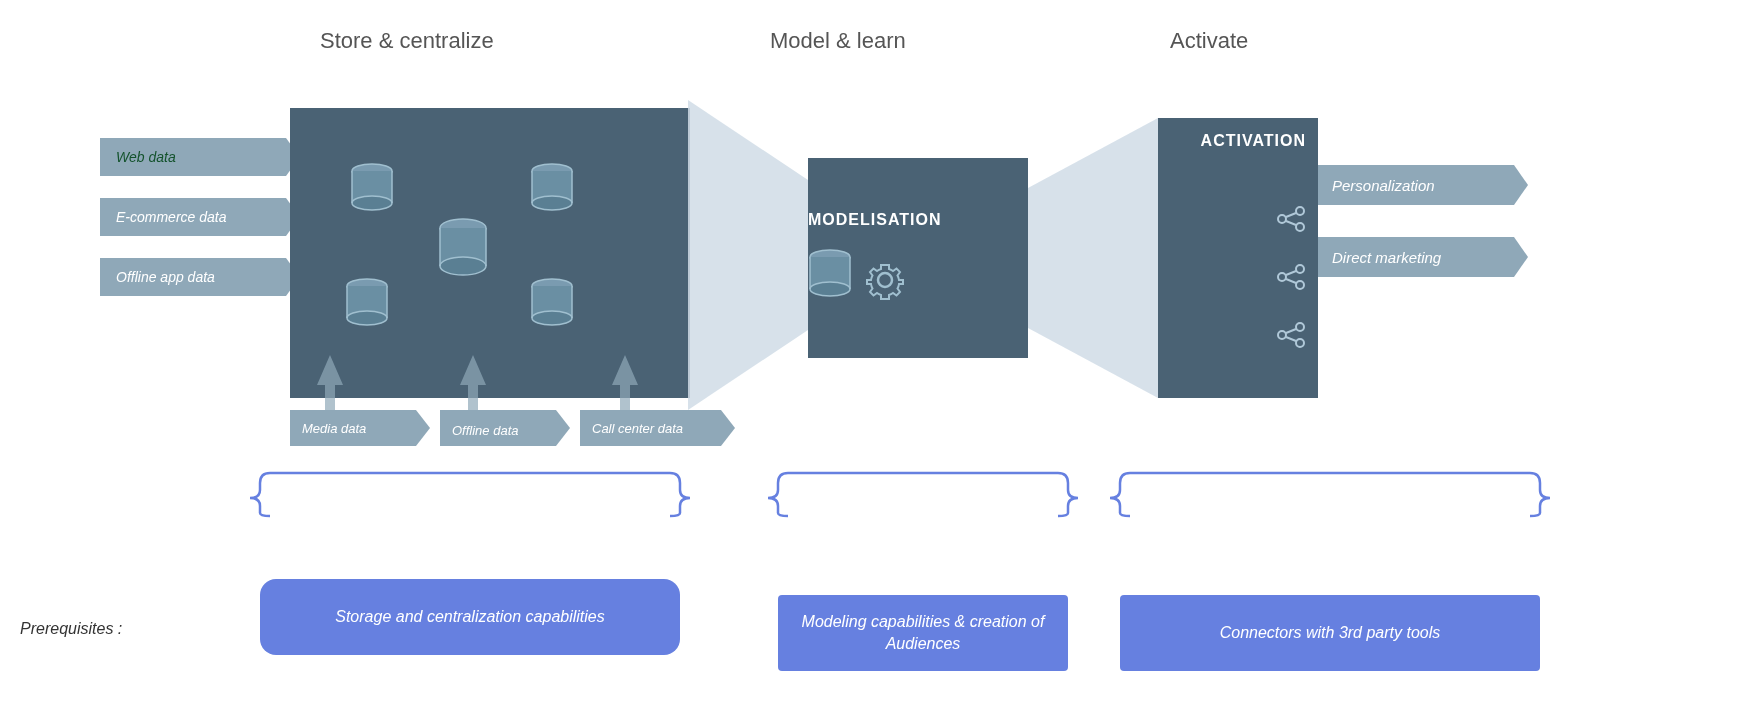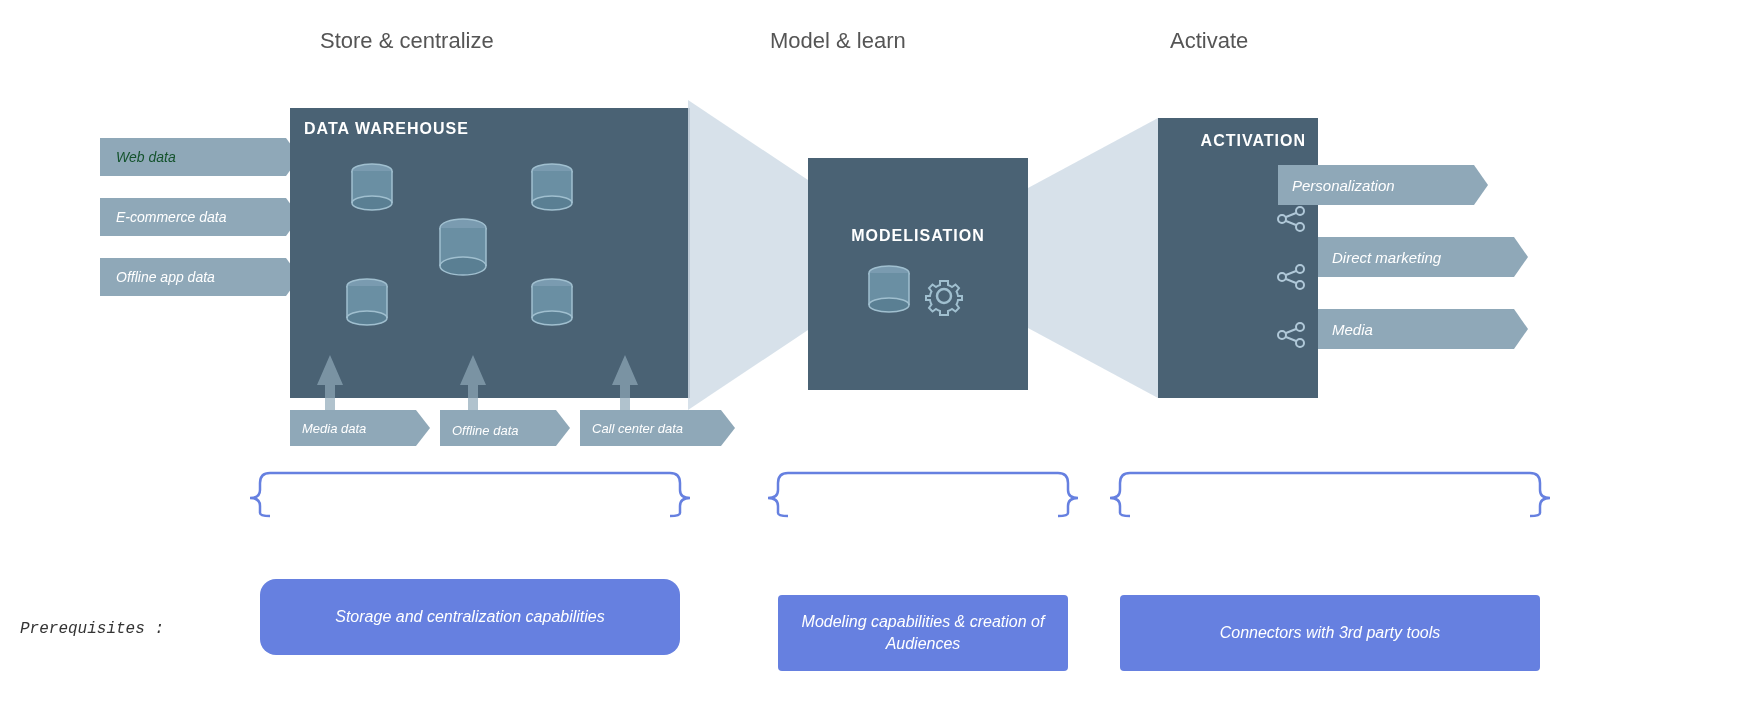--- a/index.html
+++ b/index.html
@@ -35,21 +35,20 @@
 
   <div style="position:absolute; top:198px; left:100px; width:200px; height:38px; background:#8fa8b8; clip-path: polygon(0 0, 186px 0, 200px 19px, 186px 38px, 0 38px); display:flex; align-items:center; padding-left:16px;">
     <span style="color:#fff; font-style:italic; font-size:14px;">E-commerce data</span>
   </div>
 
   <div style="position:absolute; top:258px; left:100px; width:200px; height:38px; background:#8fa8b8; clip-path: polygon(0 0, 186px 0, 200px 19px, 186px 38px, 0 38px); display:flex; align-items:center; padding-left:16px;">
     <span style="color:#fff; font-style:italic; font-size:14px;">Offline app data</span>
   </div>
 
   <div style="position:absolute; top:108px; left:290px; width:400px; height:290px; background:#4a6274;">
-    <div style="color:#fff; font-size:16px; font-weight:600; letter-spacing:1px; padding:12px 14px 0 14px;">DATA WAREHOUSE</div>
 
     <svg style="position:absolute; top:55px; left:60px;" width="44" height="56">
       <ellipse cx="22" cy="8" rx="20" ry="7" fill="#7a9bb0" stroke="#a0bfcf" stroke-width="1.5"></ellipse>
       <rect x="2" y="8" width="40" height="32" fill="#6a8fa3"></rect>
       <ellipse cx="22" cy="40" rx="20" ry="7" fill="#5a7f93" stroke="#a0bfcf" stroke-width="1.5"></ellipse>
       <line x1="2" y1="8" x2="2" y2="40" stroke="#a0bfcf" stroke-width="1.5"></line>
       <line x1="42" y1="8" x2="42" y2="40" stroke="#a0bfcf" stroke-width="1.5"></line>
     </svg>
 
     <svg style="position:absolute; top:55px; left:240px;" width="44" height="56">
@@ -104,21 +103,21 @@
     <polygon points="15,0 28,30 20,30 20,60 10,60 10,30 2,30" fill="#8fa8b8" opacity="0.7"></polygon>
   </svg>
   <svg style="position:absolute; top:355px; left:610px;" width="30" height="60">
     <polygon points="15,0 28,30 20,30 20,60 10,60 10,30 2,30" fill="#8fa8b8" opacity="0.7"></polygon>
   </svg>
 
   <svg style="position:absolute; top:100px; left:688px;" width="120" height="310">
     <polygon points="0,0 120,80 120,230 0,310" fill="#d0dce6" opacity="0.85"></polygon>
   </svg>
 
-  <div style="position:absolute; top:158px; left:808px; width:220px; height:232px; background:#4a6274; display:flex; flex-direction:column; align-items:center; justify-content:center;">
+  <div style="position:absolute; top:158px; left:808px; width:220px; height:200px; background:#4a6274; display:flex; flex-direction:column; align-items:flex-start; justify-content:center;">
     <div style="color:#fff; font-size:16px; font-weight:600; letter-spacing:1px; margin-bottom:20px; text-align:center;">MODELISATION</div>
 
     <div style="display:flex; align-items:flex-end; gap:8px;">
       <svg width="44" height="56">
         <ellipse cx="22" cy="8" rx="20" ry="7" fill="#7a9bb0" stroke="#a0bfcf" stroke-width="1.5"></ellipse>
         <rect x="2" y="8" width="40" height="32" fill="#6a8fa3"></rect>
         <ellipse cx="22" cy="40" rx="20" ry="7" fill="#5a7f93" stroke="#a0bfcf" stroke-width="1.5"></ellipse>
         <line x1="2" y1="8" x2="2" y2="40" stroke="#a0bfcf" stroke-width="1.5"></line>
         <line x1="42" y1="8" x2="42" y2="40" stroke="#a0bfcf" stroke-width="1.5"></line>
       </svg>
@@ -164,33 +163,30 @@
           <circle cx="24" cy="6" r="4" fill="none" stroke="#b0c8d8" stroke-width="2"></circle>
           <circle cx="6" cy="14" r="4" fill="none" stroke="#b0c8d8" stroke-width="2"></circle>
           <circle cx="24" cy="22" r="4" fill="none" stroke="#b0c8d8" stroke-width="2"></circle>
           <line x1="10" y1="12" x2="20" y2="8" stroke="#b0c8d8" stroke-width="2"></line>
           <line x1="10" y1="16" x2="20" y2="20" stroke="#b0c8d8" stroke-width="2"></line>
         </svg>
       </div>
     </div>
   </div>
 
-  <div style="position:absolute; top:165px; left:1278px; width:210px; height:40px; background:#8fa8b8; clip-path: polygon(0 0, 196px 0, 210px 20px, 196px 40px, 0 40px); display:flex; align-items:center; padding-left:14px;">
+  <div style="position:absolute; top:165px; left:1318px; width:210px; height:40px; background:#8fa8b8; clip-path: polygon(0 0, 196px 0, 210px 20px, 196px 40px, 0 40px); display:flex; align-items:center; padding-left:14px;">
     <span style="color:#fff; font-style:italic; font-size:15px;">Personalization</span>
   </div>
 
   <div style="position:absolute; top:237px; left:1318px; width:210px; height:40px; background:#8fa8b8; clip-path: polygon(0 0, 196px 0, 210px 20px, 196px 40px, 0 40px); display:flex; align-items:center; padding-left:14px;">
     <span style="color:#fff; font-style:italic; font-size:15px;">Direct marketing</span>
   </div>
 
-  <div style="position:absolute; top:309px; left:1318px; width:210px; height:40px; background:#8fa8b8; clip-path: polygon(0 0, 196px 0, 210px 20px, 196px 40px, 0 40px); display:flex; align-items:center; padding-left:14px;">
-    <span style="color:#fff; font-style:italic; font-size:15px;">Media</span>
-  </div>
-
-  <div style="position:absolute; top:620px; left:20px; font-style:italic; font-size:16px; color:#333;font-family:Liberation Mono, monospace;">Prerequisites :</div>
+
+  <div style="position:absolute; top:620px; left:20px; font-style:italic; font-size:16px; color:#333;">Prerequisites :</div>
 
   <svg style="position:absolute; top:468px; left:250px;" width="440" height="50" viewBox="0 0 440 50">
     <path d="M 20,5 Q 10,5 10,15 L 10,22 Q 10,30 0,30 Q 10,30 10,38 L 10,45 Q 10,48 20,48" fill="none" stroke="#6680e0" stroke-width="2.5"></path>
     <path d="M 420,5 Q 430,5 430,15 L 430,22 Q 430,30 440,30 Q 430,30 430,38 L 430,45 Q 430,48 420,48" fill="none" stroke="#6680e0" stroke-width="2.5"></path>
     <line x1="20" y1="5" x2="420" y2="5" stroke="#6680e0" stroke-width="2.5"></line>
   </svg>
   <div style="position:absolute; top:579px; left:260px; width:420px; height:76px; background:#6680e0; border-radius:16px; display:flex; align-items:center; justify-content:center; text-align:center; color:#fff; font-style:italic; font-size:16px; font-weight:500; line-height:1.4;">Storage and centralization capabilities</div>
 
   <svg style="position:absolute; top:468px; left:768px;" width="310" height="50" viewBox="0 0 310 50">
     <path d="M 20,5 Q 10,5 10,15 L 10,22 Q 10,30 0,30 Q 10,30 10,38 L 10,45 Q 10,48 20,48" fill="none" stroke="#6680e0" stroke-width="2.5"></path>

